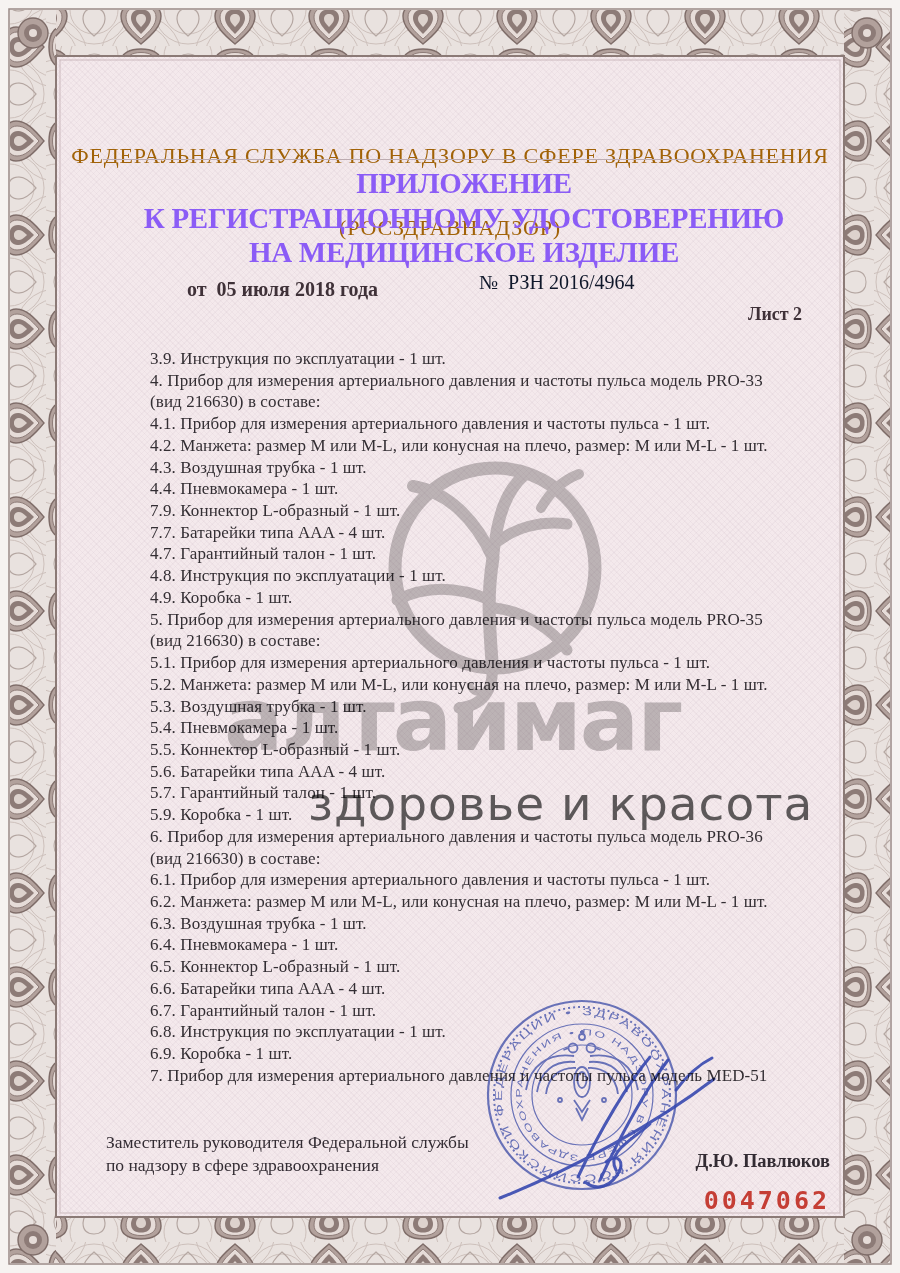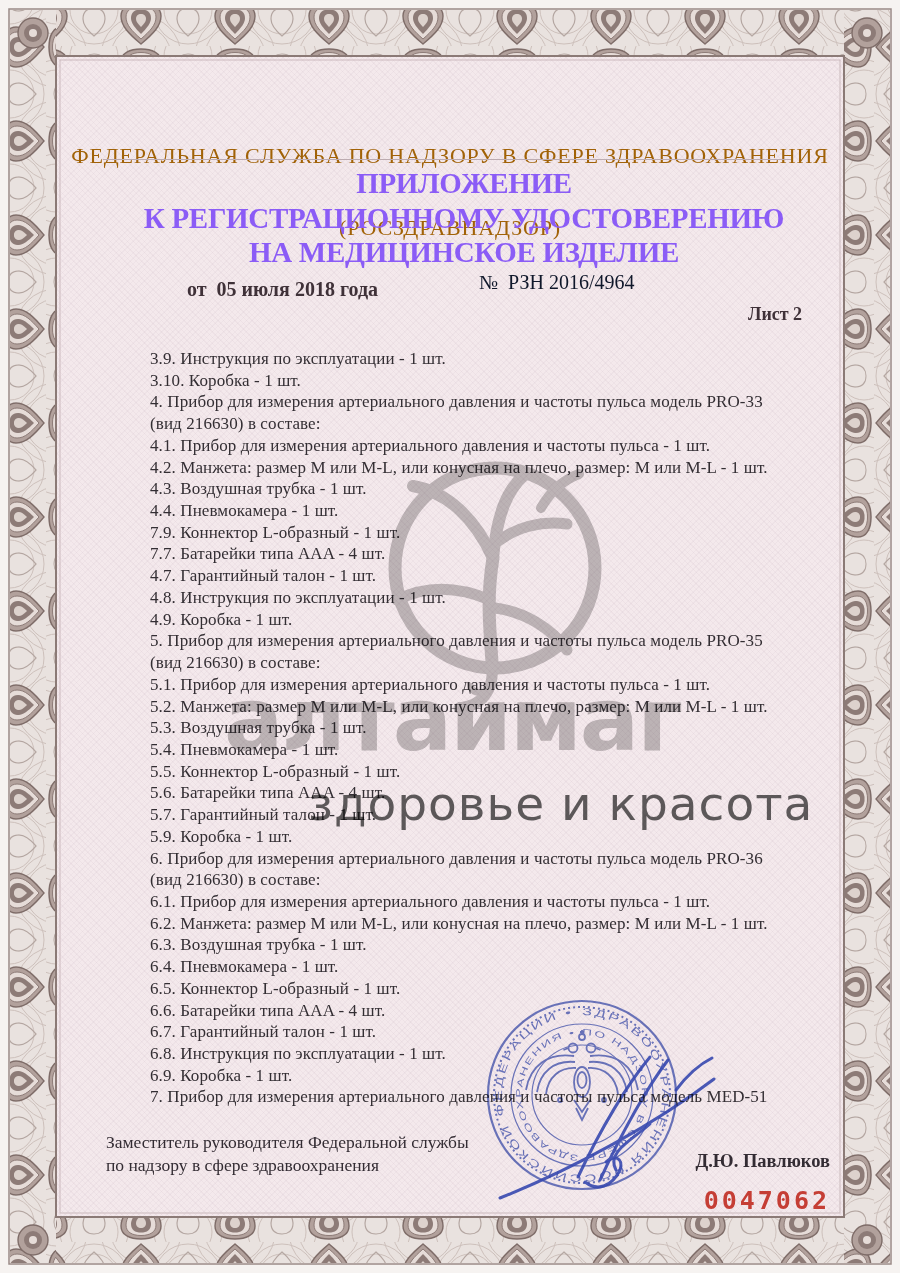--- a/index.html
+++ b/index.html
@@ -106,21 +106,20 @@
       <div>ПРИЛОЖЕНИЕ</div>
       <div>К РЕГИСТРАЦИОННОМУ УДОСТОВЕРЕНИЮ</div>
       <div>НА МЕДИЦИНСКОЕ ИЗДЕЛИЕ</div>
     </div>
     <div class="txt date-label">от  05 июля 2018 года</div>
     <div class="txt number-label">№  РЗН 2016/4964</div>
     <div class="txt sheet-label">Лист 2</div>
 
     <div class="items">
         <div class="item-line">3.9. Инструкция по эксплуатации - 1 шт.</div>
-        <div class="item-line">3.10. Коробка - 1 шт.</div>
         <div class="item-line">4. Прибор для измерения артериального давления и частоты пульса модель PRO-33</div>
         <div class="item-line">(вид 216630) в составе:</div>
         <div class="item-line">4.1. Прибор для измерения артериального давления и частоты пульса - 1 шт.</div>
         <div class="item-line">4.2. Манжета: размер M или M-L, или конусная на плечо, размер: M или M-L - 1 шт.</div>
         <div class="item-line">4.3. Воздушная трубка - 1 шт.</div>
         <div class="item-line">4.4. Пневмокамера - 1 шт.</div>
         <div class="item-line">7.9. Коннектор L-образный - 1 шт.</div>
         <div class="item-line">7.7. Батарейки типа AAA - 4 шт.</div>
         <div class="item-line">4.7. Гарантийный талон - 1 шт.</div>
         <div class="item-line">4.8. Инструкция по эксплуатации - 1 шт.</div>

